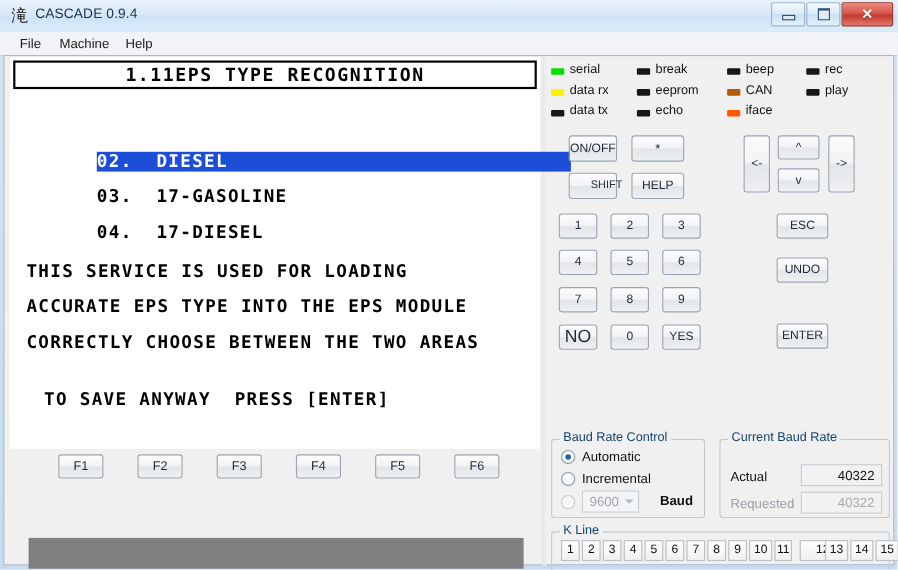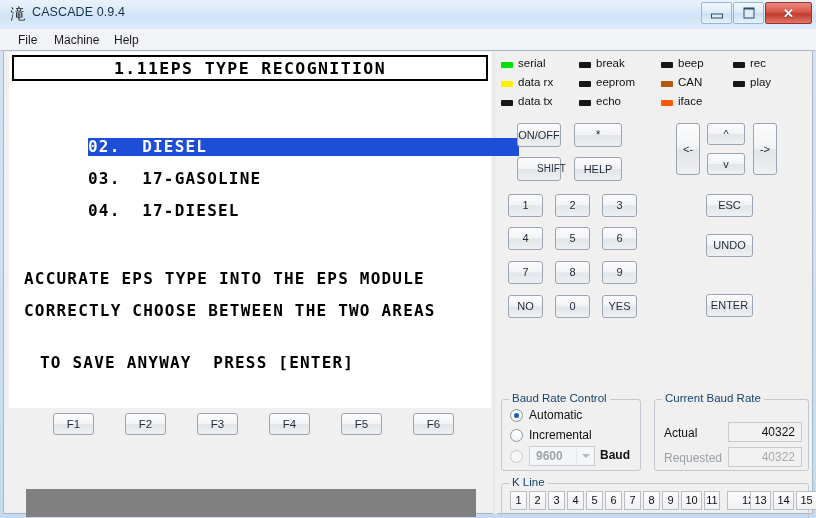--- a/index.html
+++ b/index.html
@@ -238,20 +238,21 @@
   <div class="client">
 
     <div class="vsplit"></div>
 
     <div class="lcd-wrap">
       <div class="lcd-title">1.11EPS TYPE RECOGNITION</div>
       <div class="lcd-body" id="lcdbody">
           <div class="lcd-line sel" style="left: 76px; top: 52px; padding-right: 312px;">02.  DIESEL</div>
           <div class="lcd-line" style="left: 76px; top: 84px;">03.  17-GASOLINE</div>
           <div class="lcd-line" style="left: 76px; top: 116px;">04.  17-DIESEL</div>
+          <div class="lcd-line" style="left: 12px; top: 152px;">THIS SERVICE IS USED FOR LOADING</div>
           <div class="lcd-line" style="left: 12px; top: 184px;">ACCURATE EPS TYPE INTO THE EPS MODULE</div>
           <div class="lcd-line" style="left: 12px; top: 216px;">CORRECTLY CHOOSE BETWEEN THE TWO AREAS</div>
           <div class="lcd-line" style="left: 28px; top: 268px;">TO SAVE ANYWAY  PRESS [ENTER]</div>
         </div>
     </div>
 
     <div class="fkeys" id="fkeys">
         <div class="btn fkey" style="left: 44px; top: 2px;">F1</div>
         <div class="btn fkey" style="left: 116px; top: 2px;">F2</div>
         <div class="btn fkey" style="left: 188px; top: 2px;">F3</div>
@@ -323,21 +324,21 @@
         <div class="btn kbtn" style="left: 73px; top: 44px; width: 48px; height: 24px; font-size: 11px;">HELP</div>
         <div class="btn kbtn" style="left: 7px; top: 81px; width: 35px; height: 23px; font-size: 11px;">1</div>
         <div class="btn kbtn" style="left: 54px; top: 81px; width: 35px; height: 23px; font-size: 11px;">2</div>
         <div class="btn kbtn" style="left: 101px; top: 81px; width: 35px; height: 23px; font-size: 11px;">3</div>
         <div class="btn kbtn" style="left: 7px; top: 114px; width: 35px; height: 23px; font-size: 11px;">4</div>
         <div class="btn kbtn" style="left: 54px; top: 114px; width: 35px; height: 23px; font-size: 11px;">5</div>
         <div class="btn kbtn" style="left: 101px; top: 114px; width: 35px; height: 23px; font-size: 11px;">6</div>
         <div class="btn kbtn" style="left: 7px; top: 148px; width: 35px; height: 23px; font-size: 11px;">7</div>
         <div class="btn kbtn" style="left: 54px; top: 148px; width: 35px; height: 23px; font-size: 11px;">8</div>
         <div class="btn kbtn" style="left: 101px; top: 148px; width: 35px; height: 23px; font-size: 11px;">9</div>
-        <div class="btn kbtn" style="left: 7px; top: 182px; width: 35px; height: 23px; font-size: 11px;">NO</div>
+        <div class="btn kbtn" style="left: 7px; top: 182px; width: 35px; height: 23px; font-size: 16px;">NO</div>
         <div class="btn kbtn" style="left: 54px; top: 182px; width: 35px; height: 23px; font-size: 11px;">0</div>
         <div class="btn kbtn" style="left: 101px; top: 182px; width: 35px; height: 23px; font-size: 11px;">YES</div>
         <div class="btn kbtn" style="left: 175px; top: 10px; width: 24px; height: 52px; font-size: 11px;">&lt;-</div>
         <div class="btn kbtn" style="left: 206px; top: 10px; width: 38px; height: 22px; font-size: 11px;">^</div>
         <div class="btn kbtn" style="left: 206px; top: 40px; width: 38px; height: 22px; font-size: 11px;">v</div>
         <div class="btn kbtn" style="left: 252px; top: 10px; width: 24px; height: 52px; font-size: 11px;">-&gt;</div>
         <div class="btn kbtn" style="left: 205px; top: 81px; width: 47px; height: 23px; font-size: 11px;">ESC</div>
         <div class="btn kbtn" style="left: 205px; top: 121px; width: 47px; height: 23px; font-size: 11px;">UNDO</div>
         <div class="btn kbtn" style="left: 205px; top: 181px; width: 47px; height: 23px; font-size: 11px;">ENTER</div>
       </div>
@@ -349,21 +350,21 @@
         <span class="rdot"></span>
         <span class="lbl">Automatic</span>
       </div>
       <div class="radio" style="left:8px; top:28px;">
         <span class="rdot"></span>
         <span class="lbl">Incremental</span>
       </div>
       <div class="radio disabled" style="left:8px; top:49px;">
         <span class="rdot"></span>
       </div>
-      <div class="combo" style="left:27px; top:46px; width:66px;font-weight:bold;">
+      <div class="combo" style="left:27px; top:46px; width:52px;">
         <span>9600</span>
         <span class="sep"></span>
         <span class="arrow"></span>
       </div>
       <div class="fieldlabel" style="left:98px; top:48px; font-weight:bold;">Baud</div>
     </div>
 
     <div class="grp" style="left:650px; top:348px; width:155px; height:72px;">
       <span class="cap">Current Baud Rate</span>
 

